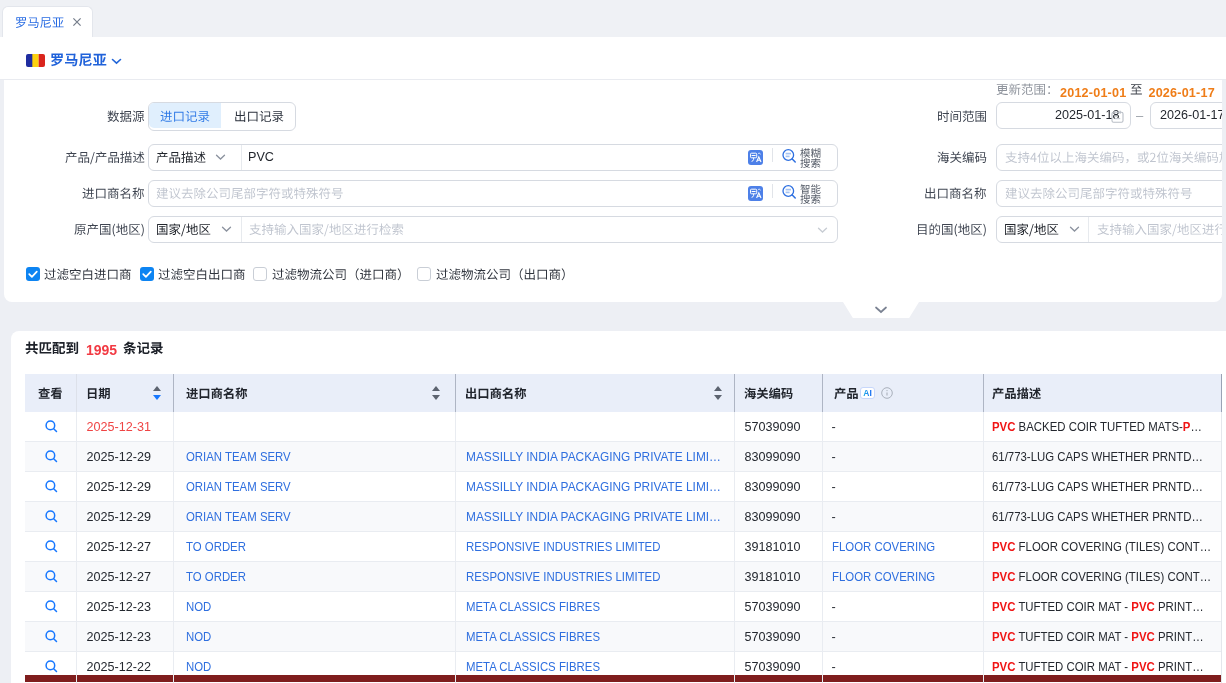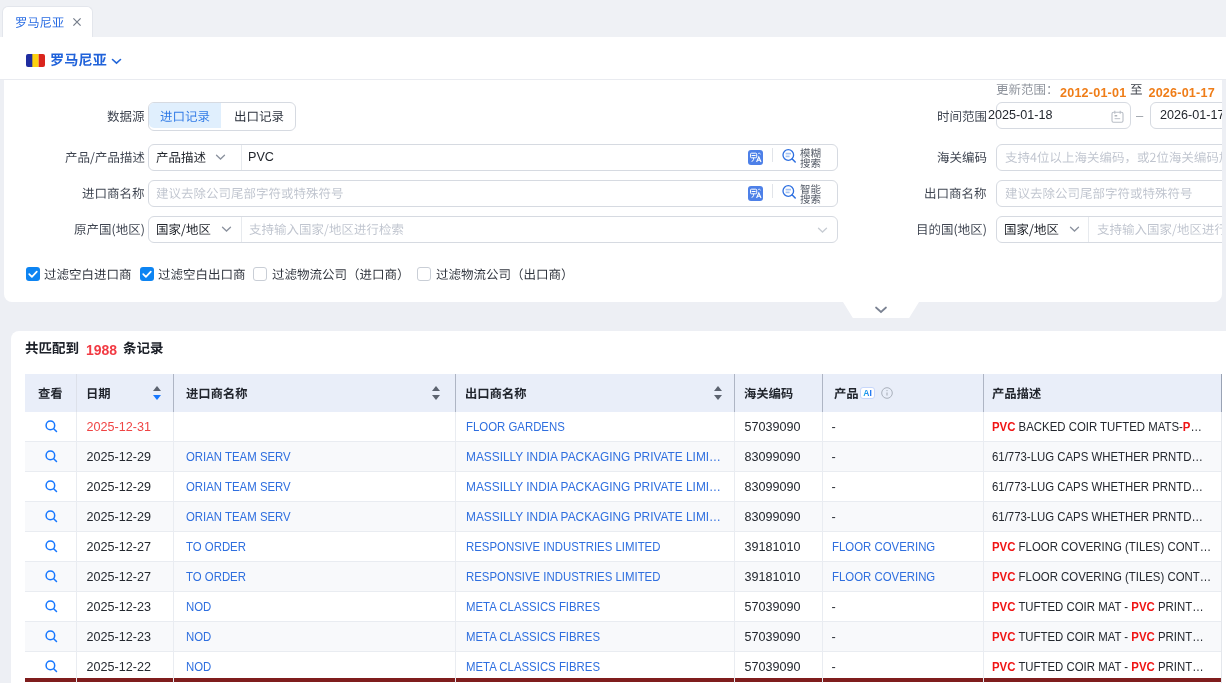--- a/index.html
+++ b/index.html
@@ -157,21 +157,21 @@
     <path d="M1.5 1.2L5.5 5L9.5 1.2" stroke="#8b929e" stroke-width="1.3" fill="none" stroke-linecap="round"></path>
   </svg>
 <div style="position:absolute;left:241px;top:217px;width:1px;height:25px;background:#e7eaee"></div>
 <svg style="position:absolute;left:249px;top:222px;" width="156" height="18" viewBox="0 0 156 18">
     <path d="M5.7 1.5V3.4H1.0V4.3H5.7V6.3H1.5V7.2H2.9L2.6 7.3C3.3 8.6 4.2 9.8 5.4 10.6C3.9 11.3 2.2 11.8 0.5 12.1C0.6 12.3 0.9 12.8 1.0 13.0C2.9 12.7 4.7 12.1 6.3 11.2C7.7 12.1 9.4 12.6 11.5 12.9C11.6 12.7 11.9 12.3 12.1 12.0C10.2 11.8 8.6 11.3 7.2 10.6C8.6 9.7 9.8 8.3 10.5 6.6L9.8 6.2L9.7 6.3H6.7V4.3H11.5V3.4H6.7V1.5ZM3.6 7.2H9.1C8.5 8.4 7.5 9.4 6.3 10.1C5.1 9.3 4.2 8.4 3.6 7.2Z M18.1 9.4C18.6 10.1 19.2 11.1 19.5 11.7L20.2 11.2C20.0 10.6 19.4 9.7 18.8 9.0ZM20.3 1.6V3.1H17.7V4.0H20.3V5.6H17.0V6.4H22.0V7.8H17.2V8.7H22.0V11.9C22.0 12.0 21.9 12.1 21.7 12.1C21.6 12.1 20.9 12.1 20.2 12.1C20.3 12.3 20.4 12.7 20.5 13.0C21.4 13.0 22.0 13.0 22.4 12.8C22.8 12.7 22.9 12.4 22.9 11.9V8.7H24.4V7.8H22.9V6.4H24.5V5.6H21.2V4.0H23.9V3.1H21.2V1.6ZM14.6 1.5V4.0H13.0V4.9H14.6V7.6C14.0 7.8 13.3 8.0 12.8 8.1L13.1 9.1L14.6 8.6V11.9C14.6 12.1 14.6 12.1 14.4 12.1C14.3 12.1 13.8 12.1 13.2 12.1C13.4 12.3 13.5 12.7 13.5 13.0C14.3 13.0 14.8 12.9 15.1 12.8C15.4 12.6 15.5 12.4 15.5 11.9V8.3L16.9 7.8L16.8 7.0L15.5 7.3V4.9H16.8V4.0H15.5V1.5Z M34.2 6.4V10.9H34.9V6.4ZM35.8 5.9V11.9C35.8 12.1 35.7 12.1 35.6 12.1C35.4 12.1 34.9 12.1 34.3 12.1C34.5 12.3 34.6 12.7 34.6 12.9C35.3 12.9 35.8 12.9 36.1 12.8C36.4 12.6 36.5 12.4 36.5 11.9V5.9ZM25.9 7.9C26.0 7.8 26.4 7.7 26.8 7.7H27.7V9.4C26.9 9.6 26.1 9.8 25.5 9.9L25.7 10.8L27.7 10.3V13.0H28.6V10.1L29.6 9.8L29.5 9.0L28.6 9.2V7.7H29.6V6.8H28.6V4.9H27.7V6.8H26.6C27.0 6.0 27.3 4.9 27.5 3.8H29.6V3.0H27.7C27.8 2.5 27.9 2.1 27.9 1.7L27.1 1.5C27.0 2.0 27.0 2.5 26.9 3.0H25.6V3.8H26.7C26.5 4.9 26.2 5.7 26.1 6.1C26.0 6.6 25.8 7.0 25.6 7.1C25.7 7.3 25.8 7.7 25.9 7.9ZM33.2 1.5C32.4 2.8 30.9 4.0 29.4 4.7C29.6 4.9 29.8 5.2 30.0 5.4C30.3 5.2 30.6 5.0 31.0 4.8V5.3H35.6V4.7C35.9 4.9 36.2 5.1 36.6 5.3C36.7 5.0 37.0 4.7 37.2 4.5C35.9 4.0 34.7 3.3 33.7 2.2L34.0 1.8ZM31.3 4.6C32.0 4.1 32.7 3.5 33.2 2.8C33.9 3.5 34.6 4.1 35.3 4.6ZM32.7 6.9V7.9H31.0V6.9ZM30.2 6.2V12.9H31.0V10.4H32.7V12.0C32.7 12.1 32.6 12.2 32.5 12.2C32.4 12.2 32.1 12.2 31.7 12.2C31.8 12.4 31.9 12.7 31.9 12.9C32.5 12.9 32.9 12.9 33.1 12.8C33.4 12.7 33.5 12.4 33.5 12.0V6.2ZM31.0 8.6H32.7V9.7H31.0Z M41.2 2.6C42.0 3.1 42.6 3.8 43.2 4.6C42.4 8.2 40.8 10.7 38.0 12.2C38.3 12.3 38.7 12.7 38.9 12.9C41.4 11.4 43.0 9.1 44.0 5.9C45.3 8.4 46.2 11.3 49.1 12.9C49.1 12.6 49.4 12.1 49.5 11.8C45.4 9.3 45.8 4.6 41.8 1.8Z M57.4 8.0C57.9 8.4 58.4 9.0 58.6 9.4L59.3 9.0C59.0 8.7 58.5 8.1 58.0 7.7ZM52.9 9.6V10.3H59.7V9.6H56.6V7.4H59.1V6.6H56.6V4.8H59.5V4.0H53.0V4.8H55.7V6.6H53.4V7.4H55.7V9.6ZM51.1 2.1V13.0H52.0V12.4H60.4V13.0H61.4V2.1ZM52.0 11.5V2.9H60.4V11.5Z M67.8 1.7C68.0 2.0 68.1 2.3 68.3 2.6H63.5V5.2H64.5V3.5H73.1V5.2H74.0V2.6H69.4C69.2 2.2 69.0 1.8 68.8 1.4ZM72.4 6.0C71.7 6.6 70.6 7.5 69.6 8.1C69.3 7.4 68.9 6.7 68.3 6.2C68.7 5.9 69.0 5.7 69.2 5.5H72.4V4.7H65.1V5.5H68.0C66.8 6.3 65.1 6.9 63.5 7.3C63.7 7.5 63.9 7.9 64.0 8.1C65.2 7.7 66.5 7.2 67.6 6.6C67.9 6.8 68.1 7.1 68.2 7.3C67.2 8.1 65.0 9.0 63.5 9.4C63.6 9.6 63.9 9.9 64.0 10.2C65.5 9.7 67.4 8.8 68.6 8.0C68.8 8.2 68.9 8.5 69.0 8.8C67.7 10.0 65.3 11.1 63.3 11.6C63.5 11.8 63.6 12.2 63.8 12.4C65.5 11.8 67.7 10.8 69.1 9.7C69.2 10.7 69.0 11.6 68.6 11.9C68.4 12.1 68.2 12.1 67.8 12.1C67.6 12.1 67.2 12.1 66.7 12.1C66.8 12.3 66.9 12.7 67.0 12.9C67.3 13.0 67.8 13.0 68.0 13.0C68.6 13.0 68.9 12.9 69.3 12.5C70.0 12.0 70.3 10.4 69.9 8.8L70.5 8.5C71.2 10.3 72.3 11.8 74.0 12.5C74.1 12.2 74.4 11.9 74.6 11.7C73.0 11.1 71.8 9.7 71.2 8.0C71.9 7.6 72.6 7.1 73.2 6.6Z M75.1 14.2H76.0L79.7 2.1H78.9Z M85.3 2.7V6.1L83.9 6.6L84.3 7.5L85.3 7.1V11.0C85.3 12.4 85.7 12.7 87.1 12.7C87.4 12.7 89.9 12.7 90.2 12.7C91.5 12.7 91.8 12.2 92.0 10.4C91.7 10.4 91.3 10.2 91.1 10.1C91.0 11.5 90.9 11.9 90.2 11.9C89.7 11.9 87.6 11.9 87.2 11.9C86.3 11.9 86.2 11.7 86.2 11.0V6.7L87.8 6.0V10.2H88.7V5.6L90.5 4.8C90.5 6.8 90.5 8.2 90.4 8.5C90.3 8.8 90.2 8.9 90.0 8.9C89.9 8.9 89.5 8.9 89.2 8.8C89.3 9.1 89.4 9.4 89.4 9.7C89.8 9.7 90.2 9.7 90.6 9.6C91.0 9.5 91.2 9.3 91.3 8.8C91.4 8.3 91.4 6.4 91.4 4.0L91.4 3.9L90.8 3.6L90.6 3.8L90.4 3.9L88.7 4.6V1.5H87.8V5.0L86.2 5.7V2.7ZM80.3 10.1 80.7 11.0C81.8 10.5 83.2 9.9 84.6 9.3L84.3 8.4L82.9 9.0V5.4H84.4V4.5H82.9V1.6H82.0V4.5H80.4V5.4H82.0V9.4C81.4 9.7 80.8 9.9 80.3 10.1Z M104.0 2.2H93.6V12.6H104.3V11.7H94.5V3.1H104.0ZM95.6 4.7C96.6 5.5 97.7 6.4 98.7 7.4C97.7 8.5 96.5 9.4 95.2 10.1C95.5 10.3 95.8 10.7 96.0 10.8C97.2 10.1 98.3 9.1 99.4 8.0C100.5 9.1 101.4 10.1 102.1 10.8L102.8 10.2C102.1 9.4 101.1 8.4 100.0 7.3C100.9 6.3 101.7 5.2 102.4 4.0L101.5 3.7C100.9 4.8 100.2 5.8 99.3 6.7C98.3 5.8 97.3 4.9 96.3 4.1Z M105.9 2.3C106.6 2.9 107.4 3.8 107.8 4.4L108.6 3.8C108.1 3.2 107.3 2.4 106.6 1.8ZM113.9 1.8V3.8H111.8V1.8H110.9V3.8H109.1V4.7H110.9V6.1L110.9 6.9H109.1V7.8H110.8C110.6 8.8 110.2 9.7 109.2 10.4C109.5 10.5 109.8 10.9 109.9 11.1C111.0 10.2 111.5 9.0 111.7 7.8H113.9V11.0H114.8V7.8H116.7V6.9H114.8V4.7H116.5V3.8H114.8V1.8ZM111.8 4.7H113.9V6.9H111.8L111.8 6.1ZM108.2 6.0H105.5V6.9H107.2V10.5C106.7 10.7 106.0 11.2 105.4 12.0L106.0 12.8C106.7 12.0 107.3 11.2 107.7 11.2C108.0 11.2 108.4 11.7 108.9 12.0C109.8 12.5 110.8 12.7 112.4 12.7C113.5 12.7 115.8 12.6 116.7 12.5C116.7 12.3 116.8 11.8 117.0 11.6C115.7 11.7 113.9 11.8 112.4 11.8C111.0 11.8 109.9 11.7 109.1 11.2C108.7 10.9 108.4 10.7 108.2 10.6Z M122.8 2.2V3.2H129.0V2.2ZM120.7 1.5C120.1 2.4 118.9 3.5 117.8 4.2C118.0 4.4 118.3 4.8 118.4 5.0C119.5 4.2 120.8 2.9 121.6 1.9ZM122.3 5.7V6.6H126.5V11.8C126.5 12.0 126.4 12.1 126.2 12.1C126.0 12.1 125.1 12.1 124.2 12.0C124.4 12.3 124.5 12.7 124.5 13.0C125.8 13.0 126.5 13.0 126.9 12.8C127.3 12.7 127.5 12.4 127.5 11.8V6.6H129.3V5.7ZM121.2 4.2C120.4 5.6 119.0 7.0 117.7 8.0C117.9 8.2 118.2 8.6 118.4 8.8C118.8 8.4 119.3 7.9 119.8 7.5V13.0H120.7V6.4C121.2 5.8 121.7 5.1 122.1 4.5Z M135.8 5.4V6.2H140.0V5.4ZM134.9 7.6C135.2 8.5 135.6 9.8 135.7 10.6L136.4 10.4C136.3 9.6 136.0 8.3 135.6 7.4ZM137.3 7.2C137.5 8.2 137.7 9.4 137.8 10.2L138.6 10.1C138.5 9.3 138.3 8.1 138.0 7.1ZM132.1 1.5V3.9H130.5V4.8H132.1C131.7 6.4 131.0 8.3 130.3 9.4C130.5 9.6 130.7 10.0 130.8 10.3C131.3 9.5 131.8 8.2 132.1 6.9V13.0H133.0V6.5C133.3 7.1 133.7 7.8 133.8 8.2L134.4 7.5C134.2 7.2 133.3 5.7 133.0 5.3V4.8H134.3V3.9H133.0V1.5ZM137.7 1.4C136.8 3.2 135.4 4.8 133.8 5.7C134.0 5.9 134.2 6.3 134.3 6.5C135.6 5.6 136.9 4.4 137.8 2.9C138.8 4.2 140.2 5.5 141.5 6.4C141.6 6.1 141.8 5.7 142.0 5.5C140.7 4.8 139.1 3.4 138.3 2.2L138.5 1.7ZM134.2 11.6V12.4H141.6V11.6H139.3C140.0 10.4 140.7 8.7 141.2 7.3L140.4 7.1C140.0 8.4 139.2 10.4 138.5 11.6Z M150.3 10.7C151.4 11.3 152.7 12.2 153.4 12.7L154.1 12.2C153.4 11.6 152.1 10.8 151.0 10.2ZM146.0 10.3C145.3 11.0 144.2 11.7 143.2 12.1C143.4 12.3 143.7 12.6 143.9 12.8C144.9 12.2 146.1 11.4 146.9 10.6ZM144.8 8.0C145.0 7.9 145.4 7.9 147.7 7.7C146.6 8.2 145.8 8.6 145.4 8.8C144.6 9.1 144.1 9.2 143.7 9.3C143.8 9.5 143.9 9.9 143.9 10.1C144.2 10.0 144.7 9.9 148.4 9.7V11.9C148.4 12.0 148.3 12.1 148.1 12.1C147.9 12.1 147.3 12.1 146.5 12.1C146.6 12.3 146.8 12.7 146.8 12.9C147.8 12.9 148.4 12.9 148.8 12.8C149.2 12.7 149.3 12.4 149.3 11.9V9.6L152.4 9.4C152.7 9.8 153.0 10.2 153.2 10.4L153.9 9.9C153.4 9.2 152.3 8.2 151.4 7.5L150.7 7.9C151.0 8.2 151.4 8.5 151.7 8.8L146.3 9.1C148.0 8.4 149.8 7.6 151.5 6.6L150.8 6.0C150.3 6.4 149.7 6.7 149.1 7.0L146.3 7.2C147.1 6.8 148.0 6.2 148.8 5.7L148.4 5.4H153.2V6.9H154.1V4.6H149.1V3.4H153.9V2.6H149.1V1.5H148.2V2.6H143.3V3.4H148.2V4.6H143.2V6.9H144.1V5.4H147.8C146.9 6.1 145.8 6.7 145.5 6.9C145.1 7.0 144.8 7.2 144.6 7.2C144.7 7.4 144.8 7.8 144.8 8.0Z" fill="#c0c5cf"></path>
   </svg>
 <svg style="position:absolute;left:817px;top:227px" width="11" height="7" viewBox="0 0 11 7">
     <path d="M1.5 1.2L5.5 5L9.5 1.2" stroke="#c7ccd3" stroke-width="1.3" fill="none" stroke-linecap="round"></path>
   </svg>
 <div style="position:absolute;left:996px;top:102px;width:135px;height:27px;border:1px solid #d6dae1;border-radius:6px;background:#fff;box-sizing:border-box"></div>
-<div class="lat" style="position:absolute;left:988px;top:102px;height:43px;line-height:27px;font-size:12.6px;color:#23272e">2025-01-18</div>
+<div class="lat" style="position:absolute;left:1055px;top:102px;height:43px;line-height:27px;font-size:12.6px;color:#23272e">2025-01-18</div>
 <svg style="position:absolute;left:1111px;top:110px" width="13" height="13" viewBox="0 0 13 13">
 <rect x="1" y="2.2" width="11" height="10" rx="1.5" fill="none" stroke="#b9bec6" stroke-width="1.1"></rect>
 <path d="M3.8 0.8v3M9.2 0.8v3" stroke="#b9bec6" stroke-width="1.1"></path>
 <path d="M3.6 5.8h2.6" stroke="#9aa0a8" stroke-width="1.2"></path>
 <path d="M3.6 8.6h5.6" stroke="#c6cad1" stroke-width="1.2"></path>
 </svg>
 <div class="lat" style="position:absolute;left:1136px;top:102px;height:27px;line-height:27px;font-size:13px;color:#9aa0a8">–</div>
 <div style="position:absolute;left:1150px;top:102px;width:140px;height:27px;border:1px solid #d6dae1;border-radius:6px;background:#fff;box-sizing:border-box"></div>
 <div class="lat" style="position:absolute;left:1160px;top:102px;height:27px;line-height:27px;font-size:12.6px;color:#23272e">2026-01-17</div>
 <div style="position:absolute;left:996px;top:144px;width:294px;height:27px;border:1px solid #d6dae1;border-radius:6px;background:#fff;box-sizing:border-box"></div>
@@ -217,21 +217,21 @@
   </svg>
 <div style="position:absolute;left:843px;top:302px;width:76px;height:16px;background:#fff;-webkit-clip-path:polygon(0 0,100% 0,87% 100%,13% 100%);clip-path:polygon(0 0,100% 0,87% 100%,13% 100%)"></div>
 <svg style="position:absolute;left:874px;top:306px" width="14" height="8" viewBox="0 0 14 8">
     <path d="M2 1.5L7 6L12 1.5" stroke="#7a8292" stroke-width="1.7" fill="none" stroke-linecap="round"></path>
   </svg>
 <div style="position:absolute;left:11px;top:331px;width:1215px;height:352px;background:#fff;border-radius:8px 0 0 0"></div>
 <div style="position:absolute;left:25px;top:341px;height:17px;display:flex;align-items:center">
     <svg width="55" height="20" viewBox="0 0 55 20">
       <path d="M7.7 11.2C8.9 12.1 10.5 13.4 11.2 14.2L12.9 13.3C12.0 12.4 10.3 11.2 9.2 10.3ZM4.1 10.4C3.4 11.3 2.0 12.4 0.7 13.1C1.1 13.4 1.7 13.9 2.0 14.2C3.3 13.4 4.8 12.2 5.8 11.1ZM1.1 4.1V5.7H3.5V8.3H0.6V9.9H12.9V8.3H10.0V5.7H12.5V4.1H10.0V1.6H8.3V4.1H5.2V1.6H3.5V4.1ZM5.2 8.3V5.7H8.3V8.3Z M26.0 2.3H14.6V13.5H26.3V12.0H16.2V3.8H18.2C18.2 6.8 18.0 8.6 16.3 9.8C16.7 10.0 17.1 10.7 17.3 11.0C19.5 9.7 19.7 7.3 19.8 3.8H21.6V8.6C21.6 10.2 21.9 10.7 23.3 10.7C23.5 10.7 24.3 10.7 24.6 10.7C25.7 10.7 26.1 10.0 26.3 7.9C25.8 7.8 25.2 7.6 24.8 7.3C24.8 8.9 24.7 9.2 24.4 9.2C24.2 9.2 23.7 9.2 23.5 9.2C23.2 9.2 23.2 9.1 23.2 8.6V3.8H26.0Z M34.2 2.1V3.7H38.1V6.2H34.3V11.9C34.3 13.6 34.8 14.0 36.3 14.0C36.6 14.0 37.8 14.0 38.2 14.0C39.6 14.0 40.0 13.3 40.2 11.0C39.7 10.9 39.1 10.7 38.7 10.4C38.6 12.2 38.5 12.5 38.0 12.5C37.7 12.5 36.7 12.5 36.5 12.5C36.0 12.5 35.9 12.4 35.9 11.9V7.8H38.1V8.6H39.6V2.1ZM29.1 11.1H32.2V12.0H29.1ZM29.1 10.0V8.9C29.2 9.0 29.5 9.3 29.6 9.4C30.3 8.7 30.4 7.7 30.4 7.0V5.9H30.9V8.1C30.9 8.9 31.0 9.1 31.6 9.1C31.7 9.1 32.0 9.1 32.1 9.1H32.2V10.0ZM27.6 2.0V3.4H29.4V4.5H27.8V14.1H29.1V13.3H32.2V13.9H33.5V4.5H32.1V3.4H33.8V2.0ZM30.4 4.5V3.4H31.0V4.5ZM29.1 8.9V5.9H29.6V6.9C29.6 7.6 29.6 8.3 29.1 8.9ZM31.6 5.9H32.2V8.3L32.1 8.2C32.1 8.2 32.1 8.3 32.0 8.3C31.9 8.3 31.8 8.3 31.7 8.3C31.6 8.3 31.6 8.2 31.6 8.1Z M48.9 2.8V11.0H50.4V2.8ZM51.5 1.7V12.2C51.5 12.4 51.4 12.5 51.2 12.5C50.9 12.5 50.2 12.5 49.5 12.5C49.7 12.9 50.0 13.6 50.1 14.0C51.1 14.0 51.9 13.9 52.4 13.7C52.9 13.4 53.1 13.0 53.1 12.2V1.7ZM41.2 12.2 41.5 13.7C43.4 13.4 46.0 12.9 48.3 12.5L48.2 11.1L45.7 11.5V9.9H48.1V8.5H45.7V7.3H44.1V8.5H41.6V9.9H44.1V11.8C43.0 11.9 42.0 12.1 41.2 12.2ZM42.1 7.3C42.5 7.1 43.1 7.1 46.8 6.7C46.9 7.0 47.0 7.2 47.1 7.4L48.4 6.6C48.0 5.8 47.2 4.6 46.5 3.7H48.4V2.3H41.3V3.7H43.0C42.7 4.4 42.3 5.0 42.2 5.2C42.0 5.5 41.8 5.8 41.6 5.8C41.7 6.2 42.0 7.0 42.1 7.3ZM45.3 4.4C45.5 4.7 45.8 5.1 46.0 5.5L43.6 5.6C44.0 5.1 44.4 4.4 44.8 3.7H46.4Z" fill="#1d2129"></path>
     </svg>
-    <span class="lat" style="font-weight:bold;font-size:14px;color:#f23a43;padding:0 6px">1988</span>
+    <span class="lat" style="font-weight:bold;font-size:14px;color:#f23a43;padding:0 6px">1995</span>
     <svg width="42" height="20" viewBox="0 0 42 20">
       <path d="M3.6 10.6C3.0 11.3 1.9 12.1 0.9 12.6C1.3 12.9 1.8 13.4 2.0 13.8C3.0 13.2 4.2 12.1 4.9 11.2ZM8.5 11.4C9.3 12.1 10.4 13.2 10.8 13.9L12.1 13.0C11.6 12.3 10.5 11.3 9.6 10.6ZM8.5 4.0C8.1 4.5 7.5 5.0 6.8 5.3C6.1 5.0 5.5 4.5 5.0 4.0ZM4.8 1.5C4.1 2.7 2.8 4.0 0.8 4.9C1.2 5.2 1.7 5.7 2.0 6.1C2.7 5.7 3.3 5.3 3.9 4.9C4.3 5.3 4.8 5.7 5.3 6.1C3.8 6.7 2.1 7.1 0.4 7.3C0.6 7.6 1.0 8.3 1.1 8.7C3.1 8.4 5.1 7.9 6.8 7.0C8.4 7.8 10.2 8.3 12.2 8.6C12.4 8.1 12.8 7.5 13.1 7.1C11.4 6.9 9.8 6.6 8.4 6.1C9.5 5.3 10.4 4.4 11.1 3.2L10.0 2.6L9.7 2.6H6.1C6.3 2.4 6.4 2.1 6.6 1.8ZM5.9 7.9V9.0H1.9V10.4H5.9V12.6C5.9 12.7 5.8 12.8 5.7 12.8C5.5 12.8 4.9 12.8 4.4 12.8C4.6 13.2 4.8 13.8 4.9 14.2C5.8 14.2 6.4 14.2 6.9 13.9C7.4 13.7 7.5 13.3 7.5 12.6V10.4H11.7V9.0H7.5V7.9Z M14.9 2.7C15.6 3.4 16.7 4.4 17.1 5.1L18.3 3.9C17.8 3.3 16.7 2.4 16.0 1.7ZM14.0 5.7V7.2H16.0V11.4C16.0 12.1 15.6 12.6 15.3 12.9C15.6 13.1 16.0 13.7 16.1 14.1C16.4 13.8 16.8 13.4 19.1 11.7C19.0 11.4 18.7 10.7 18.6 10.3L17.6 11.0V5.7ZM19.1 2.4V4.0H24.2V6.8H19.4V11.8C19.4 13.5 19.9 14.0 21.7 14.0C22.1 14.0 23.9 14.0 24.3 14.0C25.9 14.0 26.4 13.3 26.6 11.0C26.2 10.9 25.5 10.6 25.1 10.3C25.0 12.1 24.9 12.4 24.2 12.4C23.7 12.4 22.3 12.4 21.9 12.4C21.2 12.4 21.0 12.3 21.0 11.8V8.3H24.2V8.9H25.8V2.4Z M28.6 9.0C29.4 9.5 30.5 10.2 31.0 10.8L32.2 9.7C31.6 9.1 30.5 8.5 29.6 8.0ZM28.6 2.2V3.7H36.5L36.5 4.4H29.1V5.8H36.4L36.4 6.6H27.8V8.0H32.9V10.1C31.0 10.8 29.0 11.6 27.7 12.0L28.6 13.5C29.8 13.0 31.4 12.3 32.9 11.7V12.6C32.9 12.8 32.8 12.9 32.6 12.9C32.4 12.9 31.6 12.9 30.9 12.9C31.2 13.3 31.4 13.8 31.5 14.3C32.5 14.3 33.3 14.2 33.8 14.0C34.4 13.8 34.5 13.5 34.5 12.7V10.8C35.6 12.1 37.0 13.1 38.8 13.7C39.1 13.3 39.5 12.6 39.9 12.3C38.6 12.0 37.5 11.4 36.6 10.7C37.4 10.2 38.3 9.6 39.1 8.9L37.8 8.0H39.7V6.6H38.1C38.2 5.2 38.3 3.6 38.3 2.2L37.0 2.1L36.7 2.2ZM34.5 8.0H37.7C37.1 8.5 36.3 9.2 35.6 9.7C35.2 9.3 34.8 8.8 34.5 8.2Z" fill="#1d2129"></path>
     </svg>
   </div>
 <div style="position:absolute;left:25px;top:374px;width:1196px;height:38px;background:#e9eef9"></div>
 <div style="position:absolute;left:76px;top:374px;width:1px;height:38px;background:#dde1ea"></div>
 <div style="position:absolute;left:172.5px;top:374px;width:1px;height:38px;background:#aeb5c4"></div>
 <div style="position:absolute;left:455px;top:374px;width:1px;height:38px;background:#aeb5c4"></div>
 <div style="position:absolute;left:733.5px;top:374px;width:1px;height:38px;background:#aeb5c4"></div>
 <div style="position:absolute;left:821.5px;top:374px;width:1px;height:38px;background:#aeb5c4"></div>
@@ -284,21 +284,20 @@
   </svg>
 <svg style="position:absolute;left:992px;top:386px;" width="50" height="18" viewBox="0 0 50 18">
     <path d="M5.0 1.9C5.2 2.1 5.4 2.5 5.5 2.8H1.3V4.2H4.1L3.0 4.7C3.3 5.1 3.7 5.7 3.9 6.2H1.4V7.9C1.4 9.2 1.3 10.9 0.3 12.2C0.6 12.4 1.3 13.0 1.5 13.3C2.7 11.8 2.9 9.5 2.9 7.9V7.6H11.5V6.2H8.9L9.9 4.8L8.3 4.2C8.1 4.8 7.7 5.6 7.4 6.2H4.5L5.4 5.8C5.2 5.4 4.8 4.7 4.4 4.2H11.3V2.8H7.3C7.1 2.4 6.8 1.9 6.5 1.5Z M16.3 3.5H20.6V5.1H16.3ZM14.9 2.0V6.5H22.1V2.0ZM13.2 7.5V13.1H14.6V12.5H16.4V13.0H17.9V7.5ZM14.6 11.1V8.9H16.4V11.1ZM18.9 7.5V13.1H20.3V12.5H22.3V13.0H23.8V7.5ZM20.3 11.1V8.9H22.3V11.1Z M33.5 1.5V3.2H31.9V1.5H30.4V3.2H29.0V4.5H30.4V5.9H31.9V4.5H33.5V5.9H35.0V4.5H36.4V3.2H35.0V1.5ZM30.8 10.0H32.0V11.2H30.8ZM30.8 8.7V7.5H32.0V8.7ZM34.6 10.0V11.2H33.3V10.0ZM34.6 8.7H33.3V7.5H34.6ZM29.4 6.3V13.0H30.8V12.4H34.6V13.0H36.0V6.3ZM26.3 1.6V3.9H25.1V5.2H26.3V7.4L24.9 7.8L25.2 9.2L26.3 8.9V11.4C26.3 11.5 26.3 11.6 26.1 11.6C26.0 11.6 25.5 11.6 25.1 11.6C25.3 12.0 25.4 12.6 25.5 12.9C26.3 12.9 26.8 12.9 27.2 12.7C27.6 12.4 27.7 12.1 27.7 11.4V8.5L28.9 8.1L28.7 6.8L27.7 7.1V5.2H28.8V3.9H27.7V1.6Z M37.5 2.7C38.1 3.5 38.9 4.5 39.2 5.1L40.5 4.3C40.1 3.7 39.3 2.8 38.6 2.1ZM44.0 1.7V3.8H40.8V5.1H43.3C42.7 6.8 41.7 8.3 40.6 9.2C40.9 9.5 41.4 10.0 41.6 10.3C42.5 9.5 43.3 8.2 44.0 6.8V11.0H45.5V6.8C46.3 7.9 47.2 9.0 47.6 9.8L48.7 8.9C48.1 7.9 46.8 6.4 45.7 5.1H48.5V3.8H47.3L48.3 3.1C48.0 2.7 47.4 2.1 47.0 1.6L45.8 2.3C46.2 2.8 46.7 3.4 47.0 3.8H45.5V1.7ZM40.3 6.0H37.4V7.3H38.9V10.5C38.4 10.8 37.8 11.2 37.2 11.7L38.1 13.0C38.7 12.3 39.3 11.6 39.7 11.6C40.0 11.6 40.4 11.9 41.0 12.2C41.9 12.7 43.0 12.8 44.5 12.8C45.7 12.8 47.7 12.7 48.5 12.7C48.5 12.3 48.7 11.6 48.9 11.2C47.7 11.4 45.8 11.5 44.5 11.5C43.2 11.5 42.1 11.4 41.3 11.0C40.9 10.8 40.6 10.6 40.3 10.5Z" fill="#21252d"></path>
   </svg>
 <div style="position:absolute;left:25px;top:412px;width:1196px;height:30px;background:#fff;border-bottom:1px solid #e9ecf1;box-sizing:border-box">
 <svg width="13" height="13" viewBox="0 0 13 13" style="position:absolute;left:20px;top:8px">
 <circle cx="5.4" cy="5.4" r="4.3" fill="none" stroke="#1677ff" stroke-width="1.5"></circle>
 <path d="M8.7 8.7l2.8 2.8" stroke="#1677ff" stroke-width="1.5" stroke-linecap="round"></path>
     </svg>
 <div class="lat cell" style="left:61.5px;width:95px;color:#ef4444">2025-12-31</div>
-<div class="lat cell link" style="left:440.5px;width:264px"><span class="sx">FLOOR GARDENS</span></div>
 <div class="lat cell" style="left:719.5px;width:85px;color:#24282f">57039090</div>
 <div class="lat cell" style="left:806.5px;width:155px"><span style="color:#2b2f36">-</span></div>
 <div class="lat cell" style="left:967px;width:225px;color:#24282f"><span class="sx"><span class="red">PVC</span> BACKED COIR TUFTED MATS-<span class="red">P</span>…</span></div>
 </div>
 <div style="position:absolute;left:25px;top:442px;width:1196px;height:30px;background:#f8f9fb;border-bottom:1px solid #e9ecf1;box-sizing:border-box">
 <svg width="13" height="13" viewBox="0 0 13 13" style="position:absolute;left:20px;top:8px">
 <circle cx="5.4" cy="5.4" r="4.3" fill="none" stroke="#1677ff" stroke-width="1.5"></circle>
 <path d="M8.7 8.7l2.8 2.8" stroke="#1677ff" stroke-width="1.5" stroke-linecap="round"></path>
     </svg>
 <div class="lat cell" style="left:61.5px;width:95px;color:#24282f">2025-12-29</div>
@@ -373,21 +372,21 @@
 <circle cx="5.4" cy="5.4" r="4.3" fill="none" stroke="#1677ff" stroke-width="1.5"></circle>
 <path d="M8.7 8.7l2.8 2.8" stroke="#1677ff" stroke-width="1.5" stroke-linecap="round"></path>
     </svg>
 <div class="lat cell" style="left:61.5px;width:95px;color:#24282f">2025-12-23</div>
 <div class="lat cell link" style="left:161px;width:266px"><span class="sx">NOD</span></div>
 <div class="lat cell link" style="left:440.5px;width:264px"><span class="sx">META CLASSICS FIBRES</span></div>
 <div class="lat cell" style="left:719.5px;width:85px;color:#24282f">57039090</div>
 <div class="lat cell" style="left:806.5px;width:155px"><span style="color:#2b2f36">-</span></div>
 <div class="lat cell" style="left:967px;width:225px;color:#24282f"><span class="sx"><span class="red">PVC</span> TUFTED COIR MAT - <span class="red">PVC</span> PRINT…</span></div>
 </div>
-<div style="position:absolute;left:25px;top:652px;width:1196px;height:30px;background:#fff;border-bottom:4px solid #7f1d1d;box-sizing:border-box">
+<div style="position:absolute;left:25px;top:652px;width:1196px;height:30px;background:#fff;border-bottom:7px solid #7f1d1d;box-sizing:border-box">
 <svg width="13" height="13" viewBox="0 0 13 13" style="position:absolute;left:20px;top:8px">
 <circle cx="5.4" cy="5.4" r="4.3" fill="none" stroke="#1677ff" stroke-width="1.5"></circle>
 <path d="M8.7 8.7l2.8 2.8" stroke="#1677ff" stroke-width="1.5" stroke-linecap="round"></path>
     </svg>
 <div class="lat cell" style="left:61.5px;width:95px;color:#24282f">2025-12-22</div>
 <div class="lat cell link" style="left:161px;width:266px"><span class="sx">NOD</span></div>
 <div class="lat cell link" style="left:440.5px;width:264px"><span class="sx">META CLASSICS FIBRES</span></div>
 <div class="lat cell" style="left:719.5px;width:85px;color:#24282f">57039090</div>
 <div class="lat cell" style="left:806.5px;width:155px"><span style="color:#2b2f36">-</span></div>
 <div class="lat cell" style="left:967px;width:225px;color:#24282f"><span class="sx"><span class="red">PVC</span> TUFTED COIR MAT - <span class="red">PVC</span> PRINT…</span></div>

